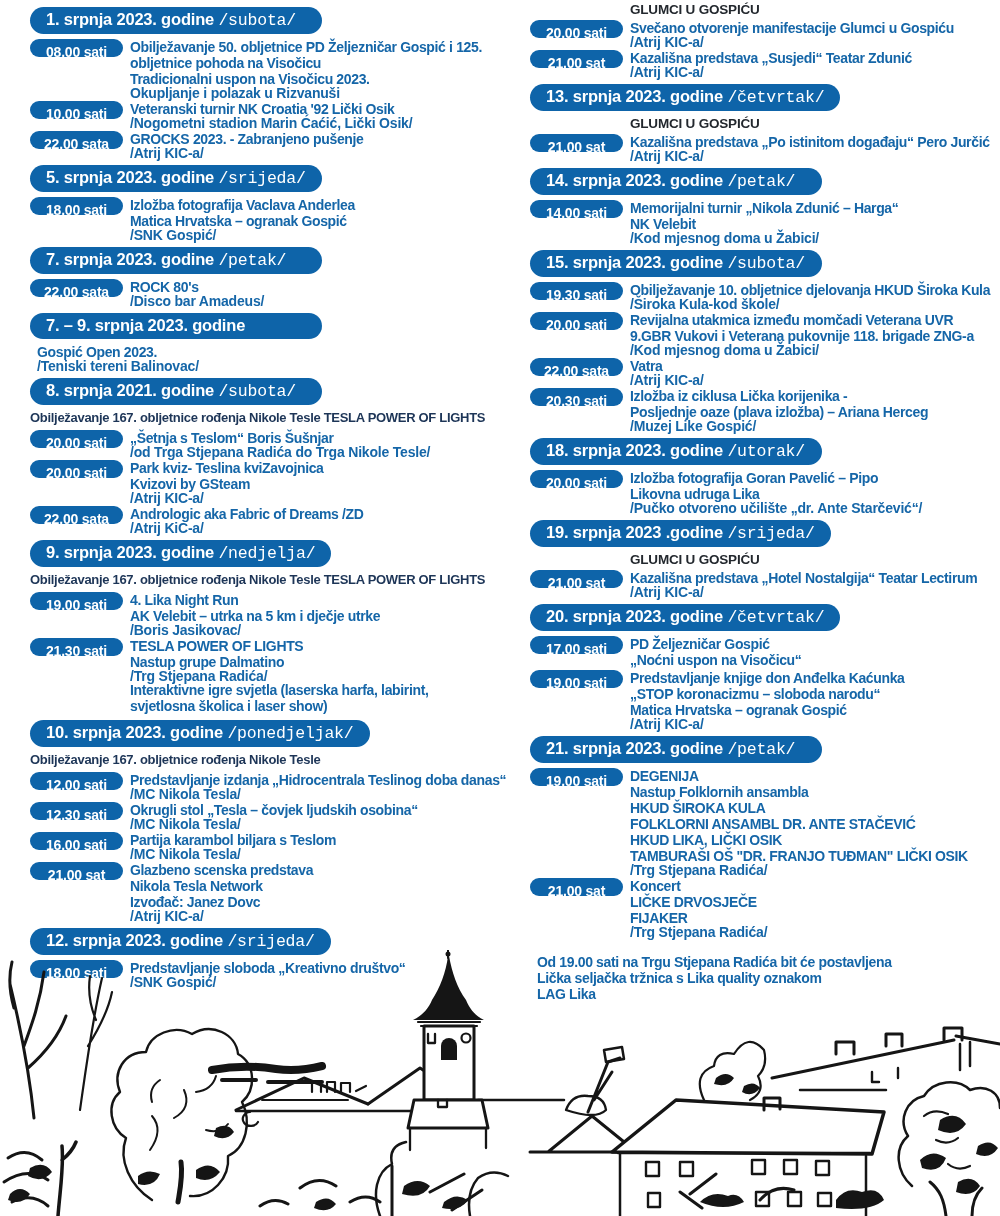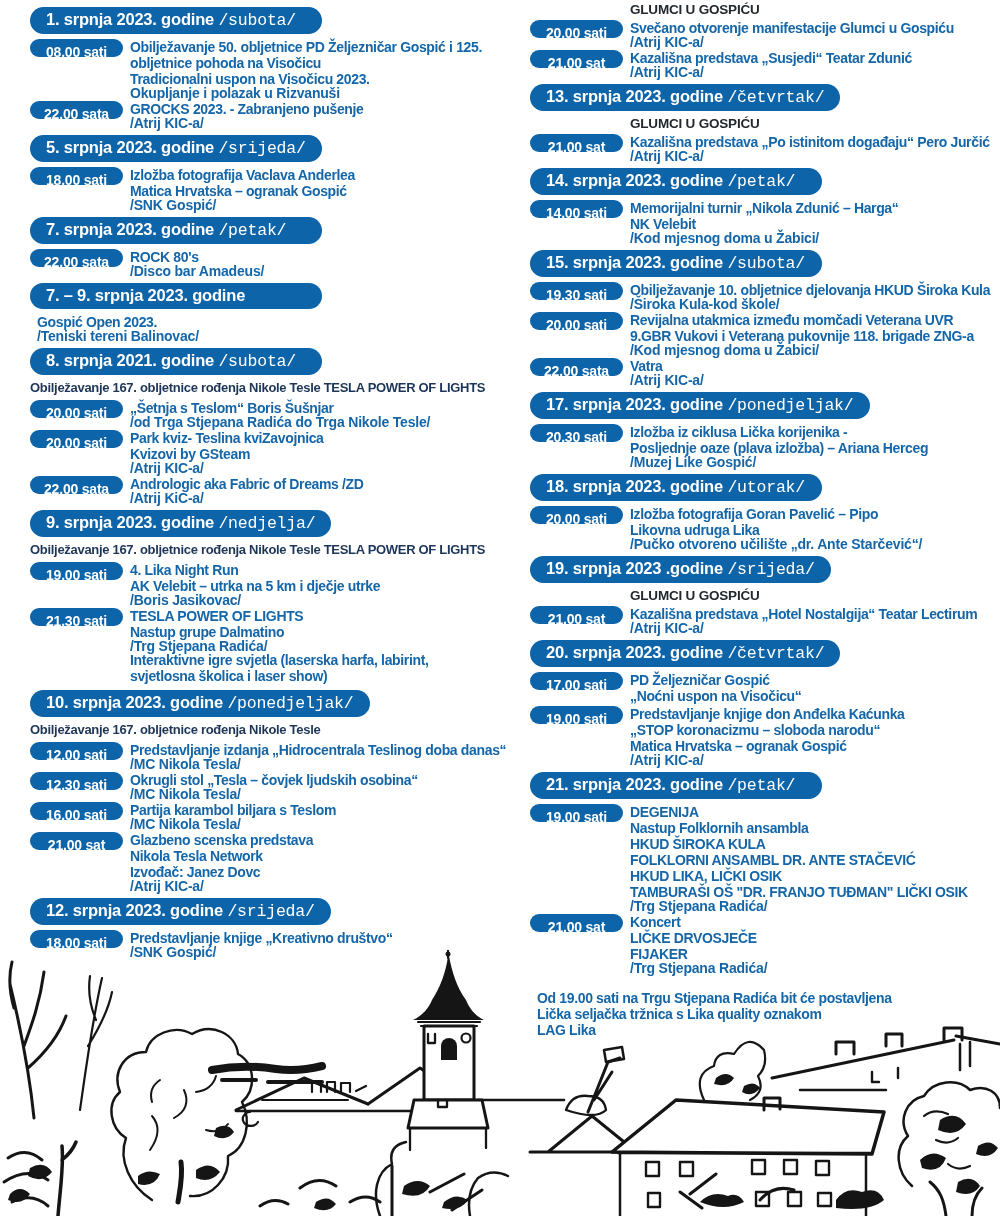--- a/index.html
+++ b/index.html
@@ -57,20 +57,27 @@
         <div class="event">
           <div class="badge">08.00 sati</div>
           <div class="body">
             <div class="line">Obilježavanje 50. obljetnice PD Željezničar Gospić i 125.</div>
             <div class="line">obljetnice pohoda na Visočicu</div>
             <div class="line">Tradicionalni uspon na Visočicu 2023.</div>
             <div class="venue">Okupljanje i polazak u Rizvanuši</div>
           </div>
         </div>
         <div class="event">
+          <div class="badge">10.00 sati</div>
+          <div class="body">
+            <div class="line">Veteranski turnir NK Croatia '92 Lički Osik</div>
+            <div class="venue">/Nogometni stadion Marin Ćaćić, Lički Osik/</div>
+          </div>
+        </div>
+        <div class="event">
           <div class="badge">22.00 sata</div>
           <div class="body">
             <div class="line">GROCKS 2023. - Zabranjeno pušenje</div>
             <div class="venue">/Atrij KIC-a/</div>
           </div>
         </div>
         <div class="day-header"><span class="date">5. srpnja 2023. godine</span> <span class="day">/srijeda/</span></div>
         <div class="event">
           <div class="badge">18.00 sati</div>
           <div class="body">
@@ -167,21 +174,21 @@
             <div class="line">Glazbeno scenska predstava</div>
             <div class="line">Nikola Tesla Network</div>
             <div class="line">Izvođač: Janez Dovc</div>
             <div class="venue">/Atrij KIC-a/</div>
           </div>
         </div>
         <div class="day-header"><span class="date">12. srpnja 2023. godine</span> <span class="day">/srijeda/</span></div>
         <div class="event">
           <div class="badge">18.00 sati</div>
           <div class="body">
-            <div class="line">Predstavljanje knjige „Kreativno društvo“</div>
+            <div class="line">Predstavljanje sloboda „Kreativno društvo“</div>
             <div class="venue">/SNK Gospić/</div>
           </div>
         </div>
       </div>
       <div class="col col-right">
         <div class="sub">GLUMCI U GOSPIĆU</div>
         <div class="event">
           <div class="badge">20.00 sati</div>
           <div class="body">
             <div class="line">Svečano otvorenje manifestacije Glumci u Gospiću</div>
@@ -229,21 +236,20 @@
             <div class="venue">/Kod mjesnog doma u Žabici/</div>
           </div>
         </div>
         <div class="event">
           <div class="badge">22.00 sata</div>
           <div class="body">
             <div class="line">Vatra</div>
             <div class="venue">/Atrij KIC-a/</div>
           </div>
         </div>
-        <div class="day-header"><span class="date">17. srpnja 2023. godine</span> <span class="day">/ponedjeljak/</span></div>
         <div class="event">
           <div class="badge">20.30 sati</div>
           <div class="body">
             <div class="line">Izložba iz ciklusa Lička korijenika -</div>
             <div class="line">Posljednje oaze (plava izložba) – Ariana Herceg</div>
             <div class="venue">/Muzej Like Gospić/</div>
           </div>
         </div>
         <div class="day-header"><span class="date">18. srpnja 2023. godine</span> <span class="day">/utorak/</span></div>
         <div class="event">

